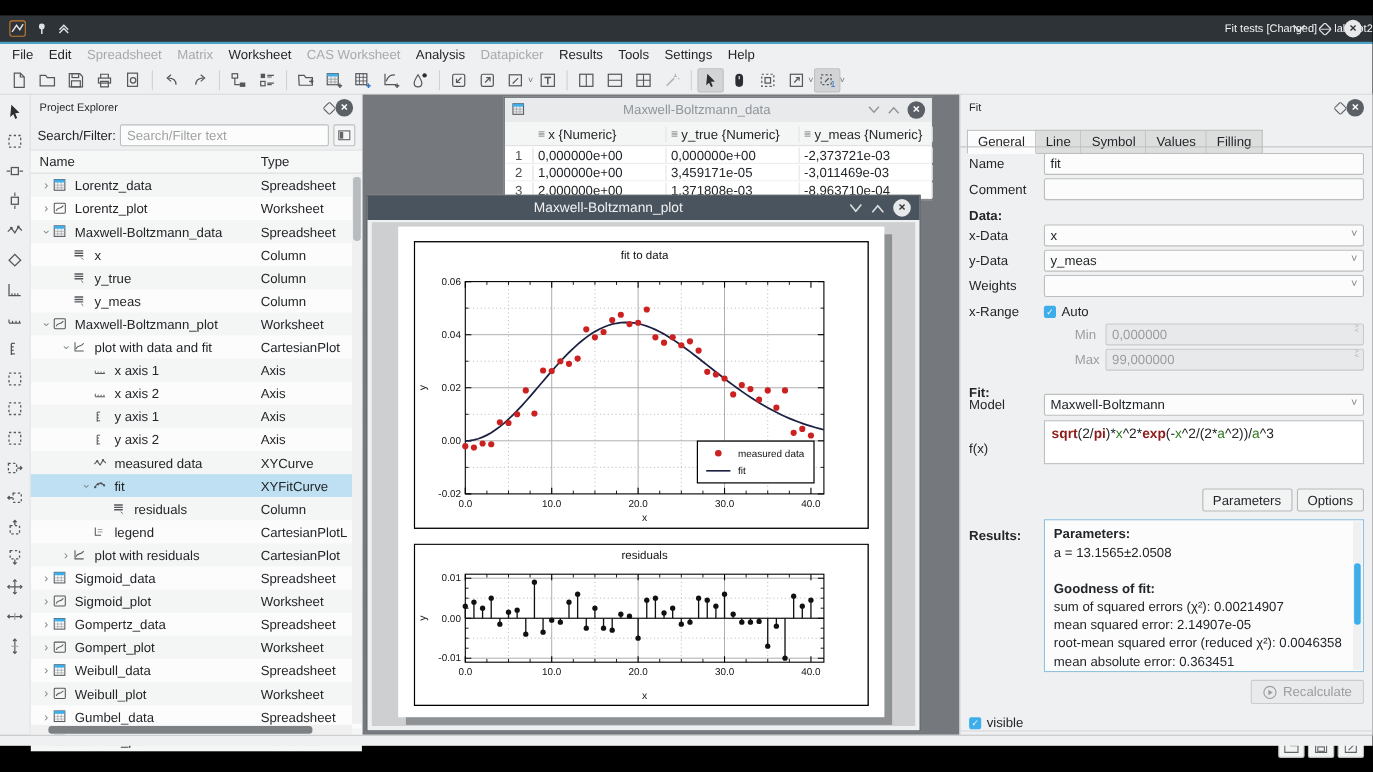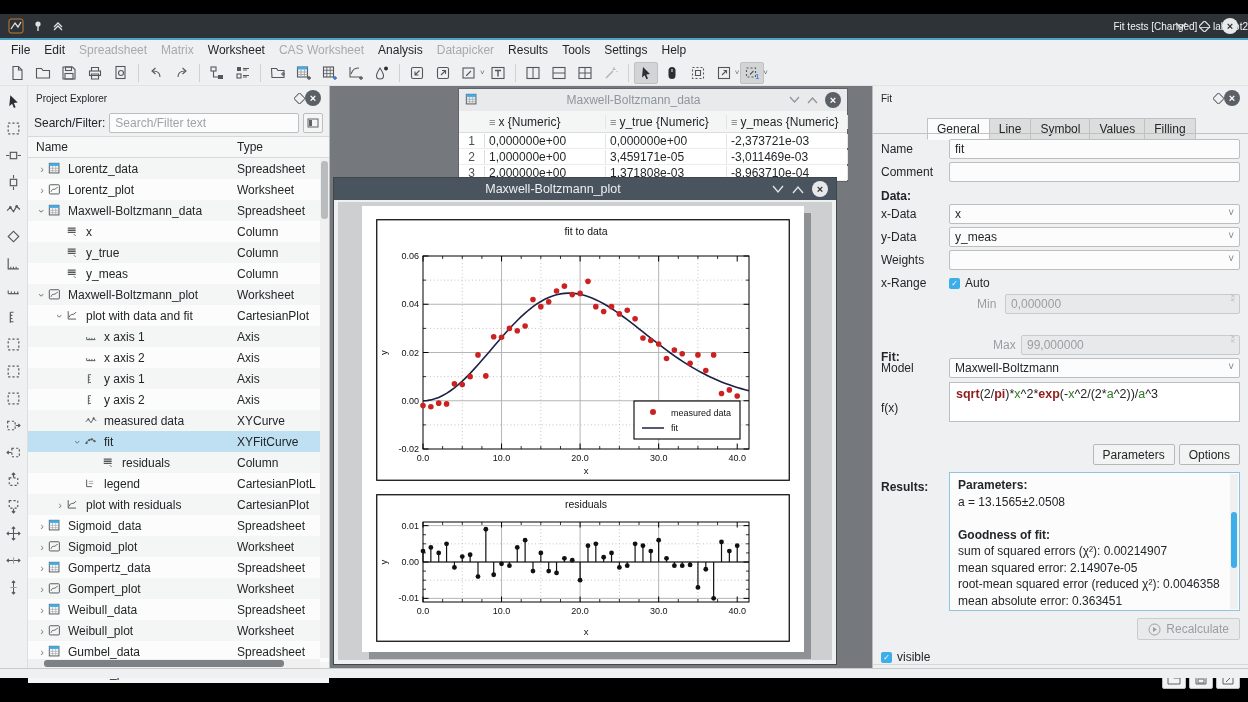--- a/index.html
+++ b/index.html
@@ -61,21 +61,21 @@
   .ss-c{width:121px;padding-left:4px;border-right:1px solid #e3e4e5;overflow:hidden;white-space:nowrap;flex:none;display:flex;align-items:center;gap:3px;}
   .ss-row{display:flex;height:16px;align-items:center;background:#fff;border-bottom:1px solid #eceded;}
   .ss-eq{color:#6f7579;font-size:11px;}
   .plot-win{position:absolute;left:3px;top:91px;width:504px;height:488px;background:#eff0f1;border:1px solid #3f464c;z-index:2;}
   .pw-title{height:22px;background:#4a545e;display:flex;align-items:center;color:#eff0f1;padding:0 8px;}
   .pw-title .t{flex:1;text-align:center;font-size:12.5px;}
   .pw-view{position:absolute;left:4px;top:24px;right:4px;bottom:4px;background:#cdcfd0;overflow:hidden;}
   .page{position:absolute;left:24px;top:4px;width:442px;height:446px;background:#fff;box-shadow:7px 7px 0 #8f9295;}
   
   .fitdock{position:absolute;left:872px;top:0;width:376px;height:582px;background:#eff0f1;border-left:1px solid #babdbe;}
-  .tabs{position:absolute;left:6px;top:26px;height:28px;display:flex;align-items:flex-end;margin-left:48px;}
+  .tabs{position:absolute;left:6px;top:26px;height:28px;display:flex;align-items:flex-end;}
   .tab{padding:3px 9px;background:#dcdddd;border:1px solid #bfc1c2;border-left:none;color:#232629;}
   .tab:first-child{border-left:1px solid #bfc1c2;}
   .tab.active{background:#fcfcfc;border-bottom:1px solid #fcfcfc;}
   .frow{position:absolute;left:8px;right:8px;height:22px;display:flex;align-items:center;}
   .flabel{width:68px;flex:none;}
   .sect{font-weight:bold;}
   .inp{flex:1;height:20px;border:1px solid #bcbebf;border-radius:2px;background:#fcfcfc;padding:0 5px;display:flex;align-items:center;}
   .combo{position:relative;}
   .combo:after{content:"˅";position:absolute;right:5px;top:2px;color:#7d8184;font-size:10px;}
   .inp.dis{background:#e8e9ea;color:#9b9ea1;border-color:#c9cacc;}
@@ -1240,21 +1240,21 @@
           <span class="flabel">x-Range</span>
           <span class="chk">✓</span>
           <span>Auto</span>
         </div>
       <div class="frow" style="top:207px;left:104px;">
           <span style="width:28px;color:#9b9ea1;">Min</span>
           <div class="inp dis spin">
             <span>0,000000</span>
           </div>
         </div>
-      <div class="frow" style="top:230px;left:120px;margin-top:18px;">
+      <div class="frow" style="top:230px;left:104px;">
           <span style="width:28px;color:#9b9ea1;">Max</span>
           <div class="inp dis spin">
             <span>99,000000</span>
           </div>
         </div>
       <div class="frow" style="top:260px;">
           <span class="sect">Fit:</span>
         </div>
       <div class="frow" style="top:271px;">
           <span class="flabel">Model</span>

